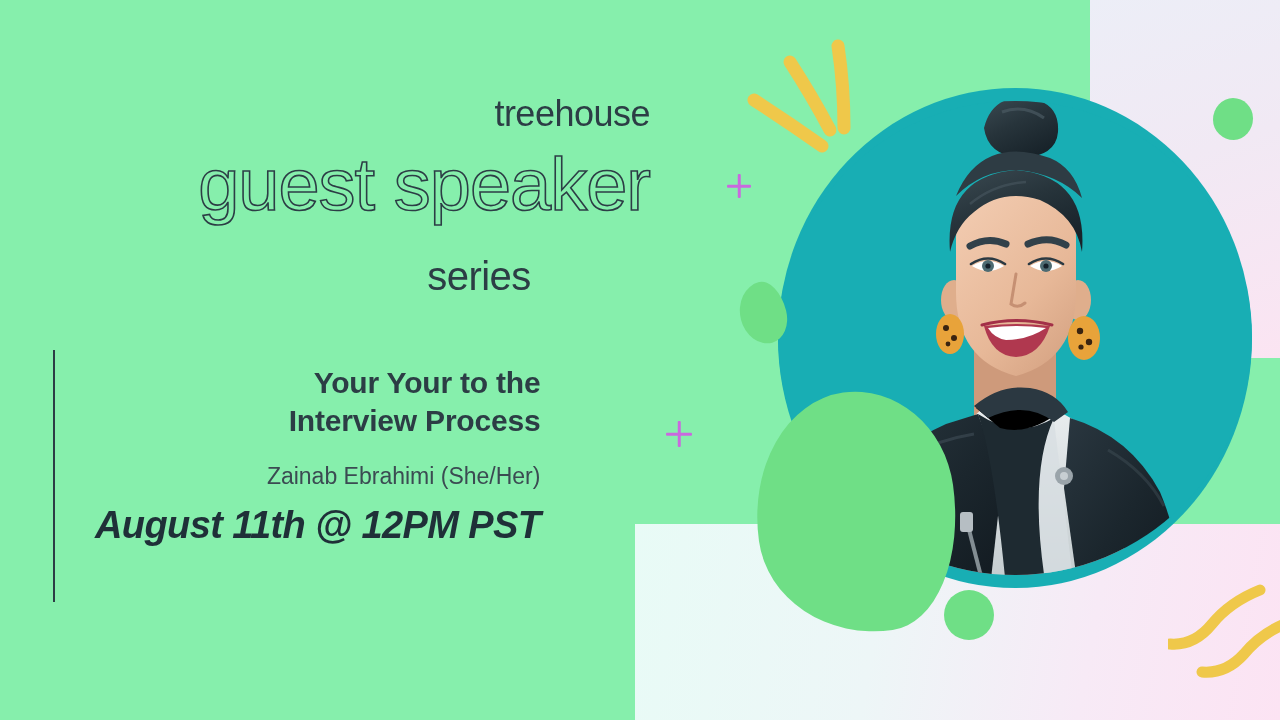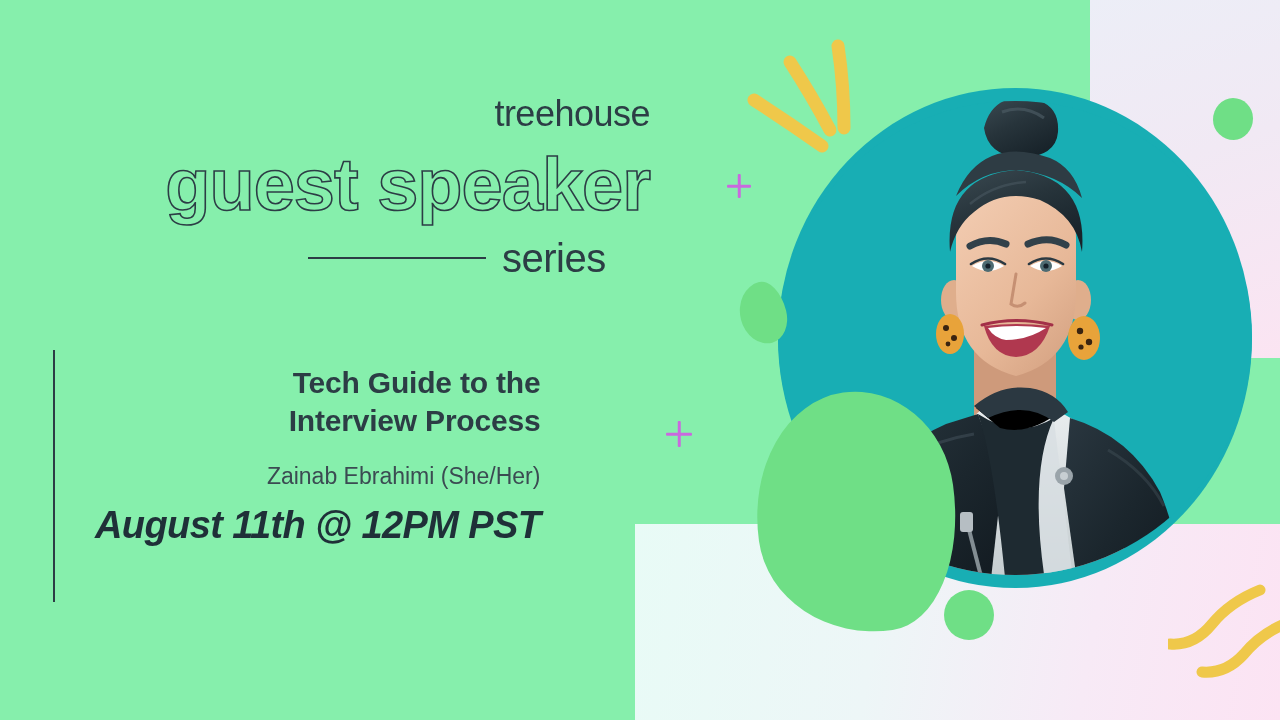--- a/index.html
+++ b/index.html
@@ -91,34 +91,35 @@
   .brand {
     font-size: 36px;
     font-weight: 500;
     letter-spacing: -0.5px;
     color: #2C3D45;
     line-height: 1;
     margin: 0 0 14px 0;
   }
   .headline {
     font-size: 74px;
-    font-weight: 700;
+    font-weight: 400;
     letter-spacing: -1px;
     line-height: 1.05;
     margin: 0;
     color: transparent;
     -webkit-text-stroke: 1.6px #2C3D45;
     text-shadow: none;
   }
   .series-row {
     display: flex;
     align-items: center;
     gap: 16px;
     margin-top: 14px;
     padding-left: 258px;
+    flex-direction: column;
   }
   .series-rule {
     flex: 1 1 auto;
     height: 2px;
     background: #2C3D45;
     max-width: 178px;
   }
   .series-word {
     font-size: 40px;
     font-weight: 500;
@@ -314,20 +315,20 @@
     <div class="brand">treehouse</div>
     <div class="headline">guest speaker</div>
     <div class="series-row">
       <div class="series-rule"></div>
       <div class="series-word">series</div>
     </div>
   </div>
 
   <div class="details">
     <div class="talk-title">
-      <span>Tech Guide to the</span><br>
+      <span>Your Your to the</span><br>
       <span>Interview Process</span>
     </div>
     <div class="speaker-name">Zainab Ebrahimi (She/Her)</div>
     <div class="datetime">August 11th @ 12PM PST</div>
   </div>
 
 </div>
 
 </body></html>

